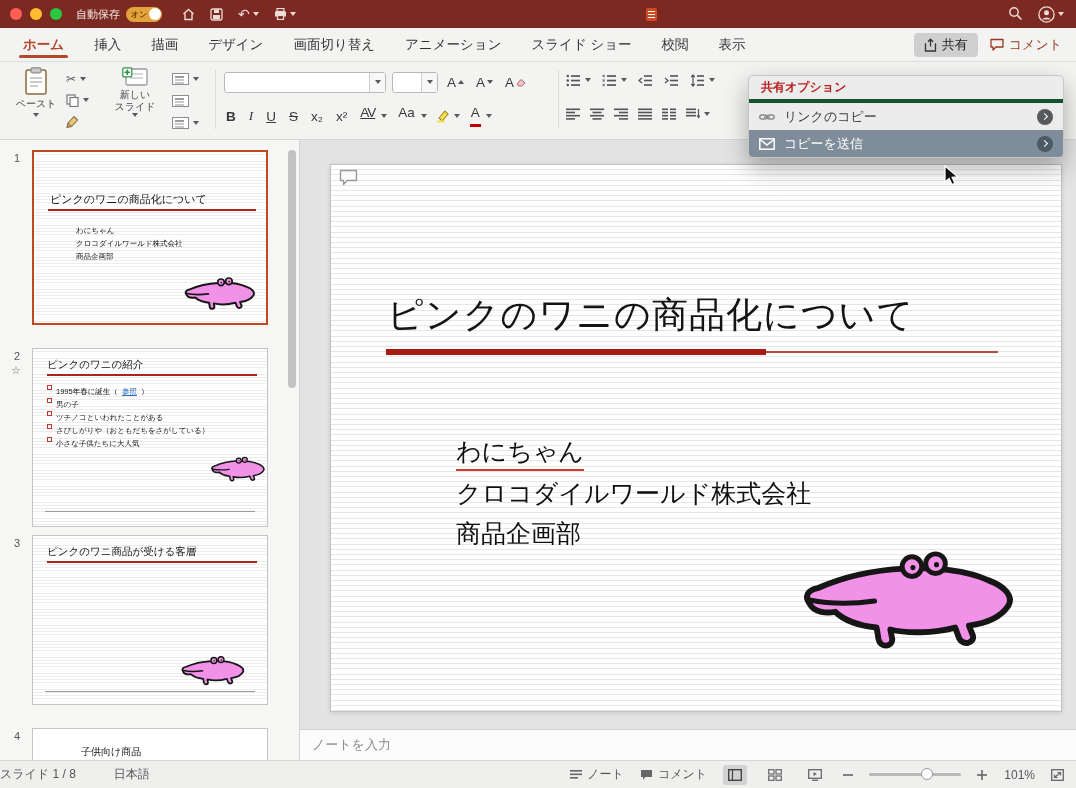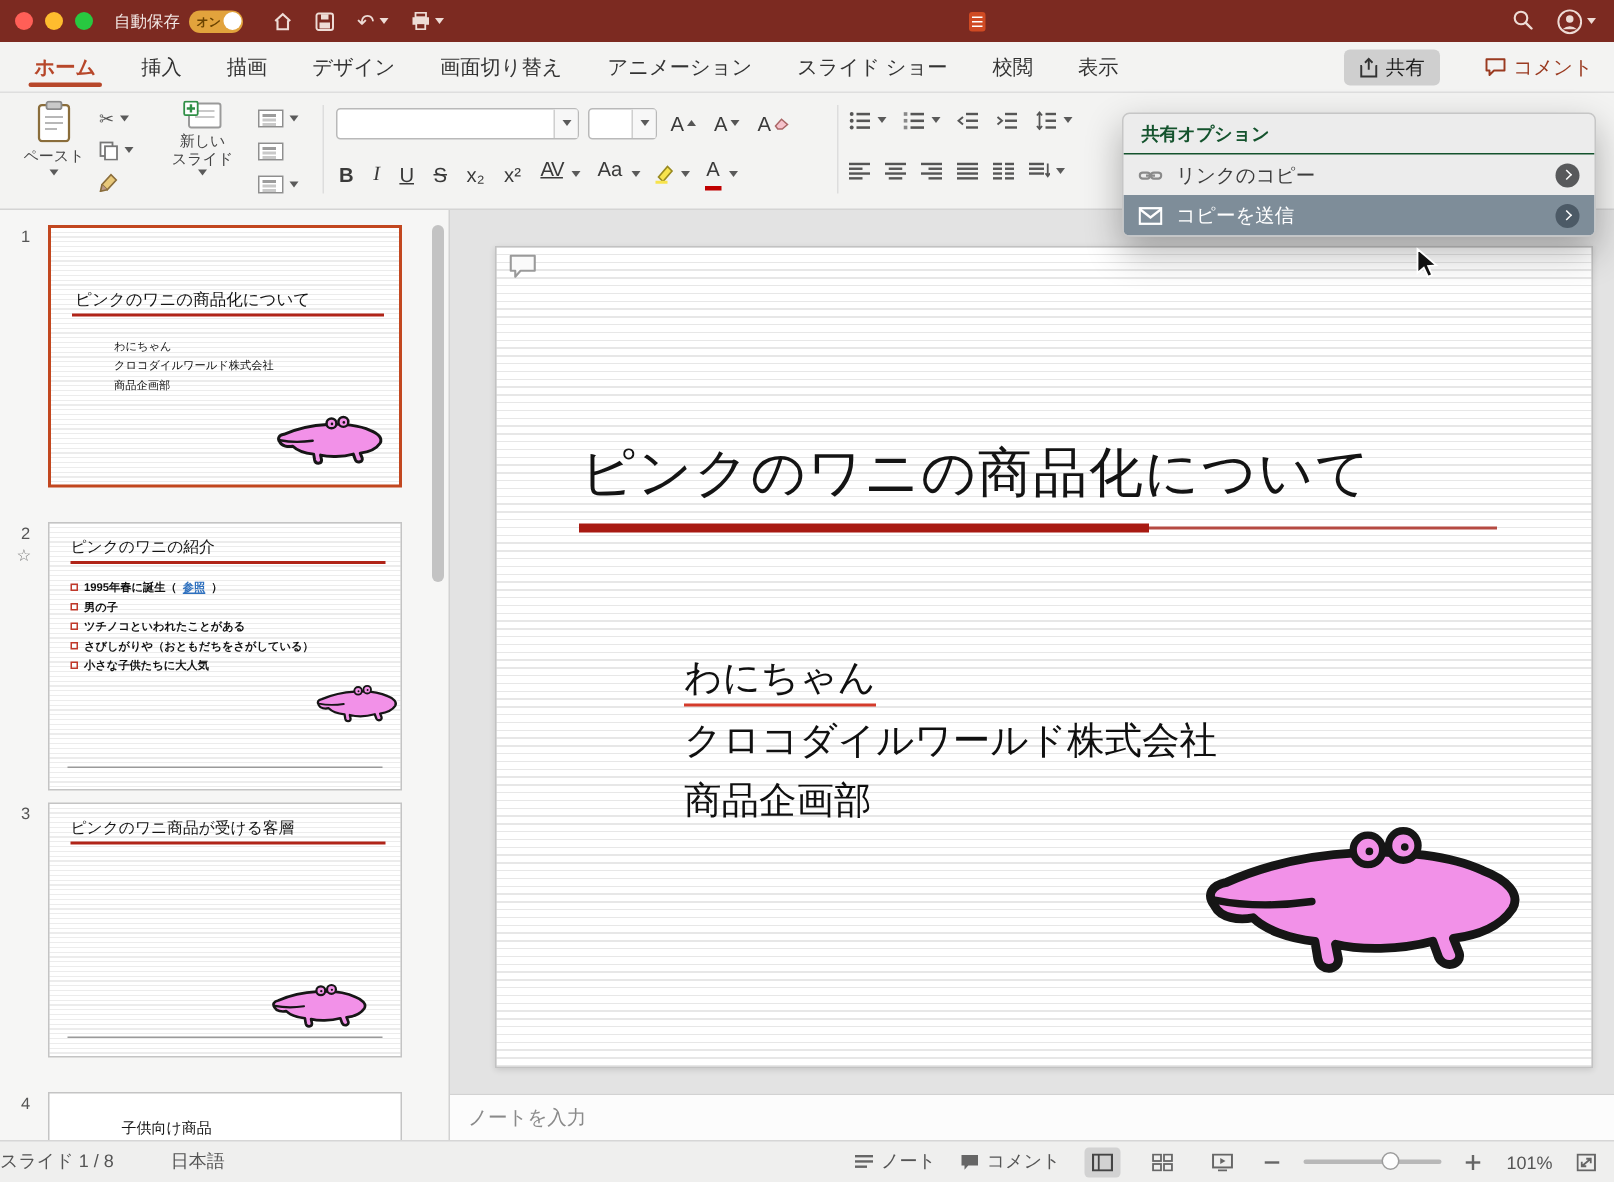--- a/index.html
+++ b/index.html
@@ -26,21 +26,21 @@
   .tb-title{flex:1;display:flex;justify-content:center;align-items:center;gap:6px;font-size:12.5px;color:#fff;white-space:nowrap;}
   .doc-icon{width:11px;height:13px;background:#d04a23;border-radius:2px;position:relative;flex:none;}
   .doc-icon::after{content:"";position:absolute;left:2px;top:3px;width:7px;height:1.5px;background:#fff;box-shadow:0 3px 0 #fff,0 6px 0 #fff;}
   .tb-right{display:flex;align-items:center;gap:16px;padding-right:12px;}
 
   
   .tabsbar{position:absolute;left:0;top:28px;width:100%;height:34px;background:#f3f3f2;border-bottom:1px solid #dedede;display:flex;align-items:center;padding-left:8px;}
   .tab{padding:0 15px;height:100%;display:flex;align-items:center;font-size:13.5px;color:#333;position:relative;white-space:nowrap;}
   .tab.active{color:#b7472a;font-weight:bold;}
   .tab.active::after{content:"";position:absolute;left:11px;right:11px;bottom:3px;height:3px;border-radius:2px;background:#b7472a;}
-  .tabs-right{margin-left:auto;display:flex;gap:30px;padding-right:14px;align-items:center;}
+  .tabs-right{margin-left:auto;display:flex;gap:12px;padding-right:14px;align-items:center;}
   .share-btn{display:flex;align-items:center;gap:5px;background:#cfcfcf;border-radius:4px;height:24px;padding:0 10px;font-size:13px;color:#222;}
   .comment-btn{display:flex;align-items:center;gap:5px;color:#9a3a20;font-size:13px;}
 
   
   .ribbon{position:absolute;left:0;top:62px;width:100%;height:78px;background:#f3f3f2;border-bottom:1px solid #d4d4d4;}
   .vsep{position:absolute;top:8px;bottom:10px;width:1px;background:#ddd;}
   .g-paste{position:absolute;left:10px;top:5px;width:52px;display:flex;flex-direction:column;align-items:center;gap:2px;}
   .g-paste .blabel{font-size:10px;color:#444;}
   .g-clip{position:absolute;left:66px;top:8px;display:flex;flex-direction:column;gap:3px;}
   .mini{height:18px;display:flex;align-items:center;gap:4px;color:#555;font-size:12px;}
@@ -67,41 +67,41 @@
   .fmt.strike{text-decoration:line-through;}
   .fmt.spacing{text-decoration:underline;letter-spacing:-1px;}
   .acolor{position:relative;padding-bottom:3px;}
   .acolor::after{content:"";position:absolute;left:1px;right:1px;bottom:0;height:3px;background:#c00000;}
   .g-para1{position:absolute;left:566px;top:9px;display:flex;align-items:center;gap:11px;}
   .g-para2{position:absolute;left:566px;top:43px;display:flex;align-items:center;gap:10px;}
   .ibtn{display:flex;align-items:center;gap:3px;background:none;border:none;padding:0;}
 
   
   .share-menu{position:absolute;left:748px;top:75px;width:316px;background:#ececec;border:1px solid #c6c6c6;border-radius:5px;box-shadow:0 10px 24px rgba(0,0,0,.3);z-index:40;overflow:hidden;}
-  .sm-header{height:27px;display:flex;align-items:center;padding:0 12px;font-size:12px;font-weight:bold;color:#14532d;border-bottom:1px solid #14532d;font-family:Liberation Mono, monospace;}
+  .sm-header{height:27px;display:flex;align-items:center;padding:0 12px;font-size:12px;font-weight:bold;color:#b91c1c;border-bottom:4px solid #14532d;font-family:Liberation Mono, monospace;}
   .sm-item{height:27px;display:flex;align-items:center;padding:0 10px;gap:9px;font-size:13px;color:#3c3c3c;}
   .sm-item.active{background:#7e8d99;color:#fff;}
   .sm-chevcircle{margin-left:auto;width:16px;height:16px;border-radius:50%;background:#58595b;display:flex;align-items:center;justify-content:center;}
   .sm-item.active .sm-chevcircle{background:#4c5a66;}
   .chev-right{width:5px;height:5px;border-top:1.6px solid #fff;border-right:1.6px solid #fff;transform:rotate(45deg);margin-left:-2px;}
   .cursor{position:absolute;left:944px;top:165px;z-index:60;}
 
   
   .thumb-panel{position:absolute;left:0;top:140px;width:300px;height:620px;background:#f6f6f5;border-right:1px solid #d2d2d2;overflow:hidden;}
   .thumb-num{position:absolute;left:14px;font-size:11px;color:#555;}
   .anim-star{position:absolute;left:11px;font-size:11px;color:#777;}
   .thumb{position:absolute;left:32px;width:236px;background:repeating-linear-gradient(to bottom,#fff 0,#fff 2.4px,#ececec 2.4px,#ececec 3.2px);border:1px solid #c4c4c4;overflow:hidden;}
   .thumb.selected{border:2px solid #c2471f;}
   .red-rule{height:2px;background:#b02418;margin:2px 10px 0 14px;}
   .red-rule.thin{height:1.5px;}
   .t1-title{margin:40px 10px 0 16px;font-size:11px;color:#151515;white-space:nowrap;}
   .t1-body{margin:13px 0 0 42px;font-size:7.5px;line-height:13px;color:#111;}
   .tt-title{margin:9px 8px 0 14px;font-size:10.5px;color:#151515;white-space:nowrap;}
   .tt-bullets{margin:9px 6px 0 14px;}
-  .tt-row{display:flex;align-items:center;gap:4px;font-size:7.5px;line-height:13px;color:#111;white-space:nowrap;font-weight:bold;}
+  .tt-row{display:flex;align-items:flex-start;gap:4px;font-size:7.5px;line-height:13px;color:#111;white-space:nowrap;}
   .sq{flex:none;width:5px;height:5px;border:1.2px solid #c0392b;}
   .tlink{color:#2c6fbe;text-decoration:underline;}
   .bottom-line{position:absolute;left:12px;right:12px;height:1px;background:#9a9a9a;}
   .croc{display:block;}
   .t1-croc{position:absolute;right:8px;bottom:8px;width:76px;}
   .t2-croc{position:absolute;right:0px;top:106px;width:58px;}
   .t3-croc{position:absolute;left:146px;top:118px;width:68px;}
   .t4-title{margin:16px 0 0 48px;font-size:10px;color:#151515;}
   .thumb.plain{background:#fff;}
   .panel-scrollbar{position:absolute;left:288px;top:10px;width:8px;height:238px;background:#c3c3c3;border-radius:4px;}

